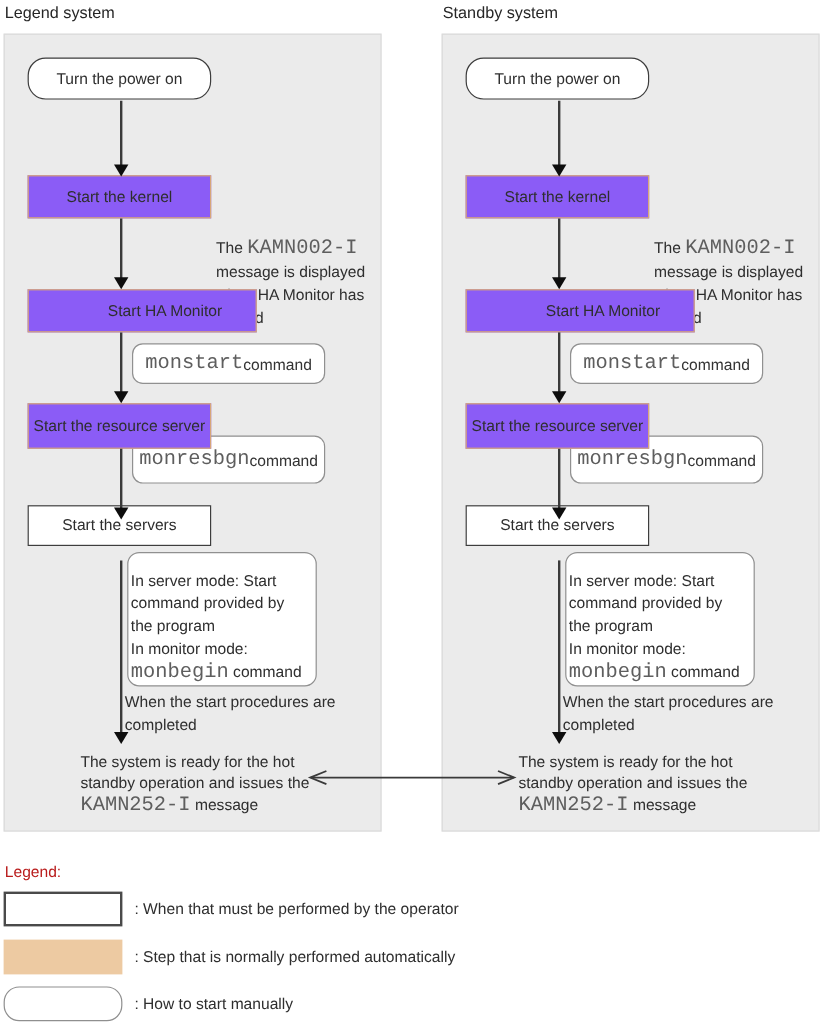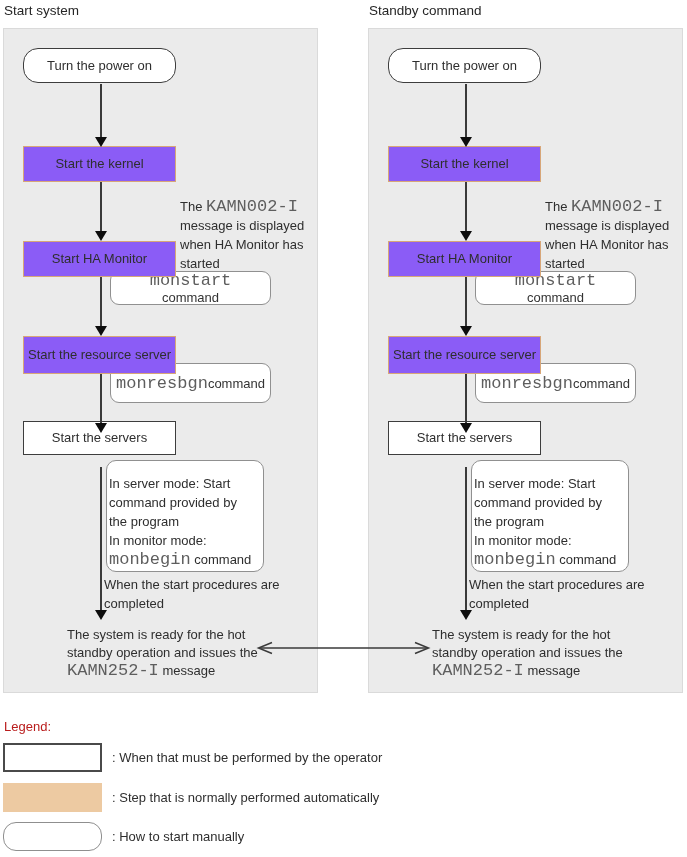--- a/index.html
+++ b/index.html
@@ -18,29 +18,29 @@
   .panel-standby { left:368px; }
   .step {
     position:absolute; left:19px; width:151px; z-index:2;
     display:flex; align-items:center; justify-content:center;
     text-align:center; line-height:16px; color:#2e2e2e;
   }
   .step-manual { background:#ffffff; border:1.5px solid #3d3d3d; }
   .step-auto   { background:#8b5cf6; border:1px solid #d7a678; }
   .step-power    { top:19px;  height:33px;border-radius:15px; }
   .step-kernel   { top:117px; height:34px; }
-  .step-ha       { top:212px; height:34px; }
+  .step-ha       { top:212px; height:34px;padding-left:38px; }
   .step-resource { top:307px; height:36px; }
   .step-servers  { top:392px; height:32px; }
   .cmd-bubble {
     position:absolute; left:106px; width:159px; height:32px; z-index:1;
     background:#ffffff; border:1px solid #909090; border-radius:9px;
     display:flex; align-items:center; justify-content:center; white-space:nowrap;
   }
-  .bubble-monstart  { top:242px;flex-direction:column; }
+  .bubble-monstart  { top:257px; }
   .bubble-monresbgn { top:334px; height:38px; }
   .big-bubble {
     position:absolute; left:102px; top:431px; width:145px; height:97px; z-index:1;
     background:#ffffff; border:1px solid #909090; border-radius:10px;
     padding:13px 9px 0 2px; line-height:19px; color:#2e2e2e;
   }
   .note { position:absolute; line-height:19px; color:#2e2e2e; }
   .note-ha       { left:176px; top:168px; width:131px; }
   .note-complete { left:100px; top:546px; width:188px; }
   .note-ready    { left:63px;  top:597px; width:192px; line-height:18px; }
@@ -55,22 +55,22 @@
   .legend-label { position:absolute; left:112px; color:#2e2e2e; white-space:nowrap; }
   .legend-label-1 { top:750px; }
   .legend-label-2 { top:790px; }
   .legend-label-3 { top:829px; }
 </style>
 </head>
 <body>
 
 <div class="stage">
 
-  <div class="panel-title" style="left:4px;">Start system</div>
-  <div class="panel-title" style="left:369px;">Standby command</div>
+  <div class="panel-title" style="left:4px;">Legend system</div>
+  <div class="panel-title" style="left:369px;">Standby system</div>
 
   <div class="panel panel-active">
 
     <div class="cmd-bubble bubble-monstart">
       <span class="mono">monstart</span>
         <span> command</span>
     </div>
     <div class="cmd-bubble bubble-monresbgn">
       <span class="mono">monresbgn</span>
         <span> command</span>

